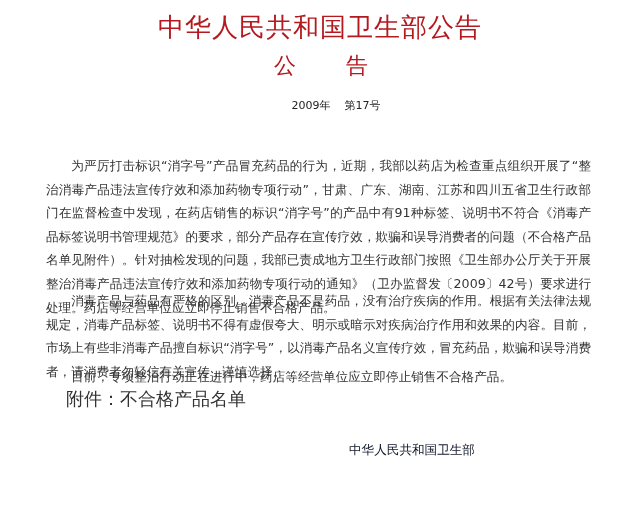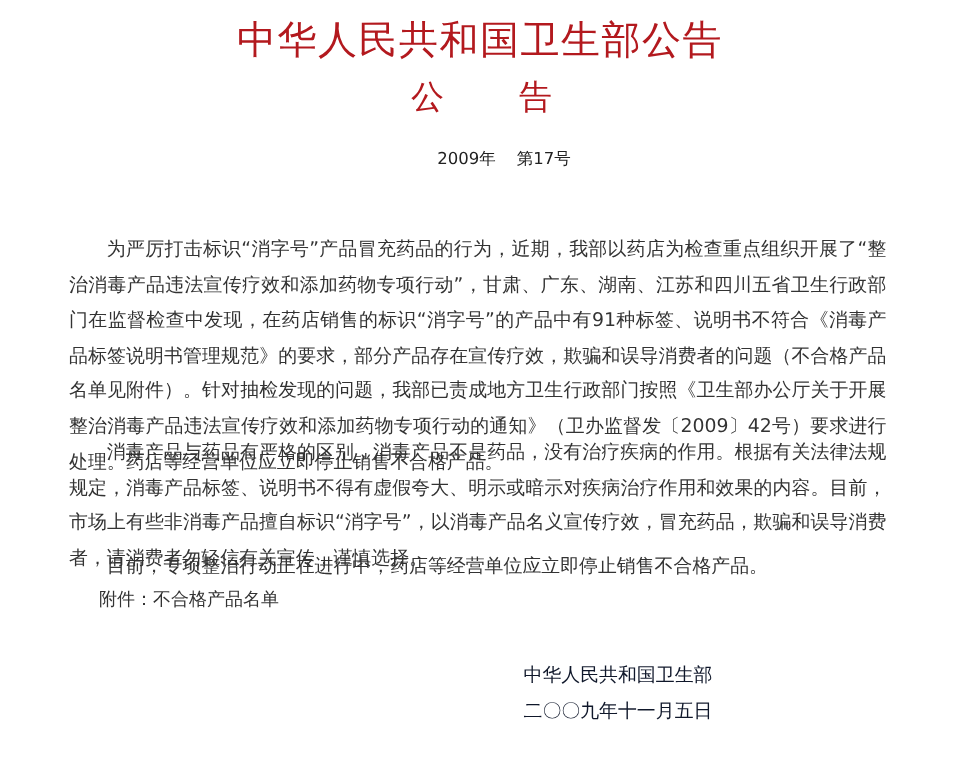--- a/index.html
+++ b/index.html
@@ -66,21 +66,21 @@
     text-indent: 2em;
     text-align: justify;
   }
   #p1 { top: 126px; }
   #p2 { top: 261px; }
   #p3 { top: 337px; }
   .attach {
     position: absolute;
     left: 66px;
     top: 389px;
-    font-size: 12px;
+    font-size: 18px;
     line-height: 20px;
     color: #333333;
   }
   .signer {
     position: absolute;
     left: 349px;
     top: 438px;
     font-size: 12.6px;
     line-height: 24px;
     color: #0f172a;
@@ -110,14 +110,13 @@
 </div>
 
 <div class="body" id="p3">
   <p class="para">目前，专项整治行动正在进行中，药店等经营单位应立即停止销售不合格产品。</p>
 </div>
 
 <div class="attach">附件：不合格产品名单</div>
 
 <div class="signer">
   <div>中华人民共和国卫生部</div>
-  <div>二〇〇九年十一月五日</div>
 </div>
 
 </body></html>

